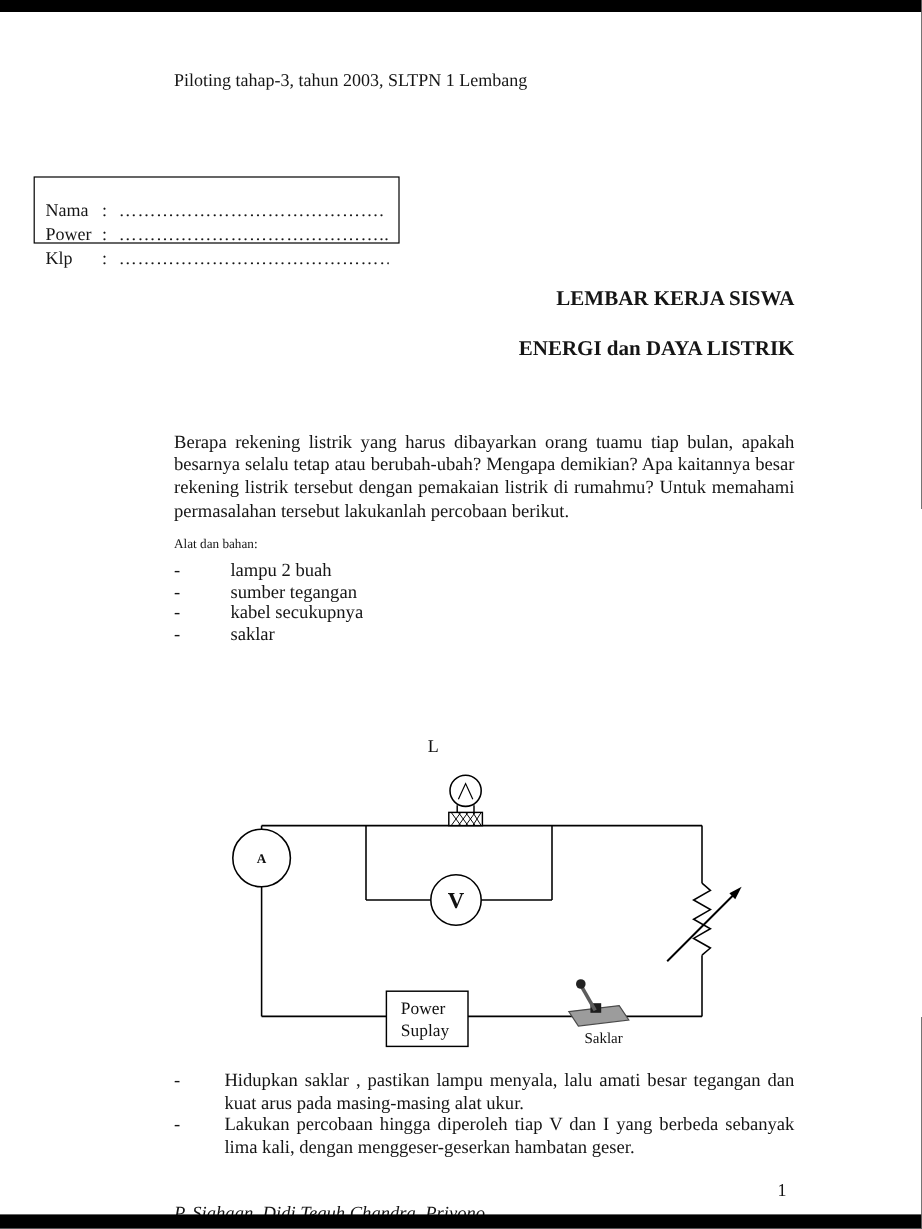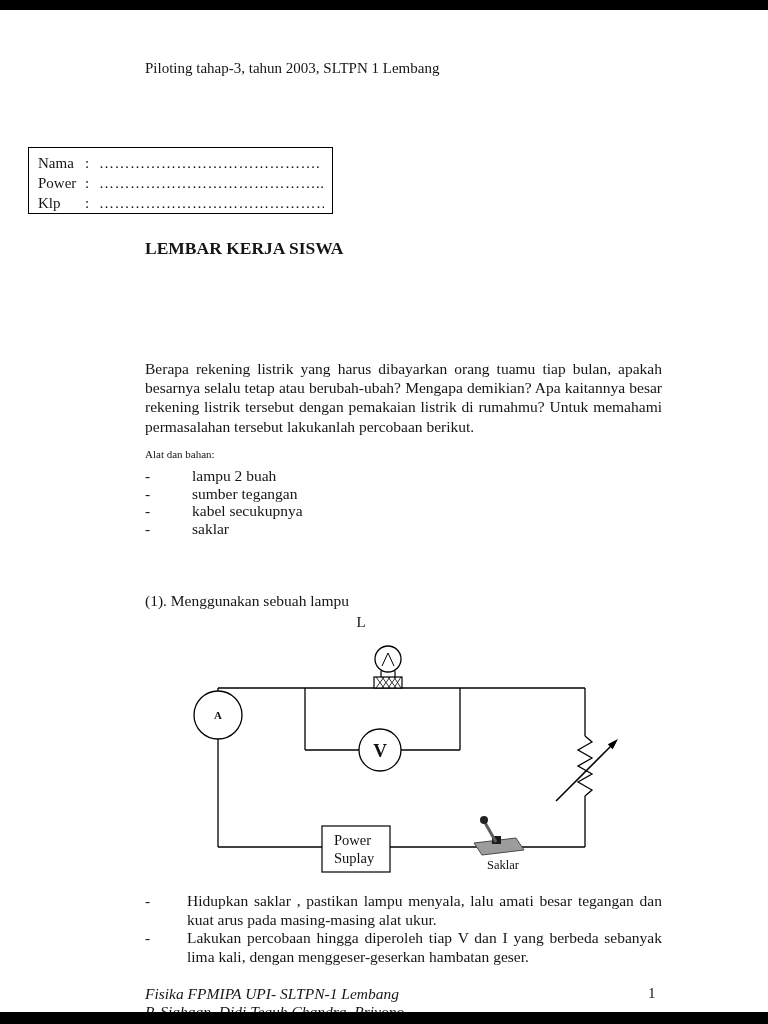--- a/index.html
+++ b/index.html
@@ -8,29 +8,29 @@
     font-family:"Liberation Serif",serif;color:#151515;margin:0 auto;
   }
   .abs{position:absolute;}
   .bar{position:absolute;left:0;width:768px;background:#000;z-index:30;}
   .bar-top{top:0;height:10px;}
   .bar-bottom{top:1012px;height:12px;}
 
   .doc-header{left:145px;top:60px;width:520px;font-size:15px;}
 
   .name-box{
-    left:28px;top:147px;width:305px;height:67px;border:1.4px solid #000;
-    box-sizing:border-box;padding:5px 8px 0 9px;font-size:15px;
+    left:28px;top:147px;width:305px;height:56px;border:1.4px solid #000;
+    box-sizing:border-box;padding:18px 8px 0 9px;font-size:15px;
   }
   .nb-row{display:flex;line-height:20px;white-space:nowrap;}
   .nb-label{width:47px;}
   .nb-colon{width:14px;}
   .nb-dots{flex:1;overflow:hidden;letter-spacing:0.5px;}
 
-  .title{left:145px;width:517px;text-align:left;font-weight:bold;font-size:17.5px;}
+  .title{left:145px;width:517px;text-align:right;font-weight:bold;font-size:17.5px;}
   .title1{top:238px;}
   .title2{top:280px;}
 
   .intro{left:145px;top:359px;width:517px;font-size:15.5px;line-height:19.2px;text-align:justify;}
 
   .alat-title{left:145px;top:448px;font-size:11px;}
   .alat-list{left:145px;top:467px;width:400px;font-size:15.5px;}
   .li{display:flex;line-height:17.6px;}
   .li .dash{flex:none;}
   .alat-list .dash{width:35px;}
@@ -74,20 +74,21 @@
       <span class="nb-dots">……………………………………..</span>
     </div>
     <div class="nb-row">
       <span class="nb-label">Klp</span>
       <span class="nb-colon">:</span>
       <span class="nb-dots">………………………………………</span>
     </div>
   </div>
 
   <div class="abs title title1">LEMBAR KERJA SISWA</div>
+  <div class="abs title title2">ENERGI dan DAYA LISTRIK</div>
 
   <div class="abs intro">Berapa rekening listrik yang harus dibayarkan orang tuamu tiap bulan, apakah besarnya selalu tetap atau berubah-ubah? Mengapa demikian? Apa kaitannya besar rekening listrik tersebut dengan pemakaian listrik di rumahmu?  Untuk memahami permasalahan tersebut lakukanlah percobaan berikut.</div>
 
   <div class="abs alat-title">Alat dan bahan:</div>
 
   <div class="abs alat-list">
     <div class="li">
       <span class="dash">-</span>
       <span class="li-text">lampu 2 buah</span>
     </div>
@@ -98,21 +99,20 @@
     <div class="li">
       <span class="dash">-</span>
       <span class="li-text">kabel secukupnya</span>
     </div>
     <div class="li">
       <span class="dash">-</span>
       <span class="li-text">saklar</span>
     </div>
   </div>
 
-  <div class="abs step1">(1). Menggunakan sebuah lampu</div>
 
   <div class="abs diagram">
     <svg viewBox="185 610 460 275" xmlns="http://www.w3.org/2000/svg">
 
       <g stroke="#000" stroke-width="1.3" fill="none">
         <line x1="218" y1="688" x2="585" y2="688"></line>
         <line x1="218" y1="688" x2="218" y2="691"></line>
         <line x1="218" y1="739" x2="218" y2="847"></line>
         <line x1="218" y1="847" x2="322" y2="847"></line>
         <line x1="390" y1="847" x2="585" y2="847"></line>
@@ -179,17 +179,16 @@
     <div class="li">
       <span class="dash">-</span>
       <span class="li-text">Hidupkan saklar , pastikan lampu menyala, lalu amati besar tegangan dan kuat arus pada masing-masing alat ukur.</span>
     </div>
     <div class="li">
       <span class="dash">-</span>
       <span class="li-text">Lakukan percobaan hingga diperoleh tiap V dan I yang berbeda sebanyak lima kali, dengan menggeser-geserkan hambatan geser.</span>
     </div>
   </div>
 
-  <div class="abs footer-l1">Fisika FPMIPA UPI- SLTPN-1 Lembang</div>
   <div class="abs footer-l2">P. Siahaan, Didi Teguh Chandra, Priyono</div>
   <div class="abs page-num">1</div>
 
 </div>
 
 </body></html>

